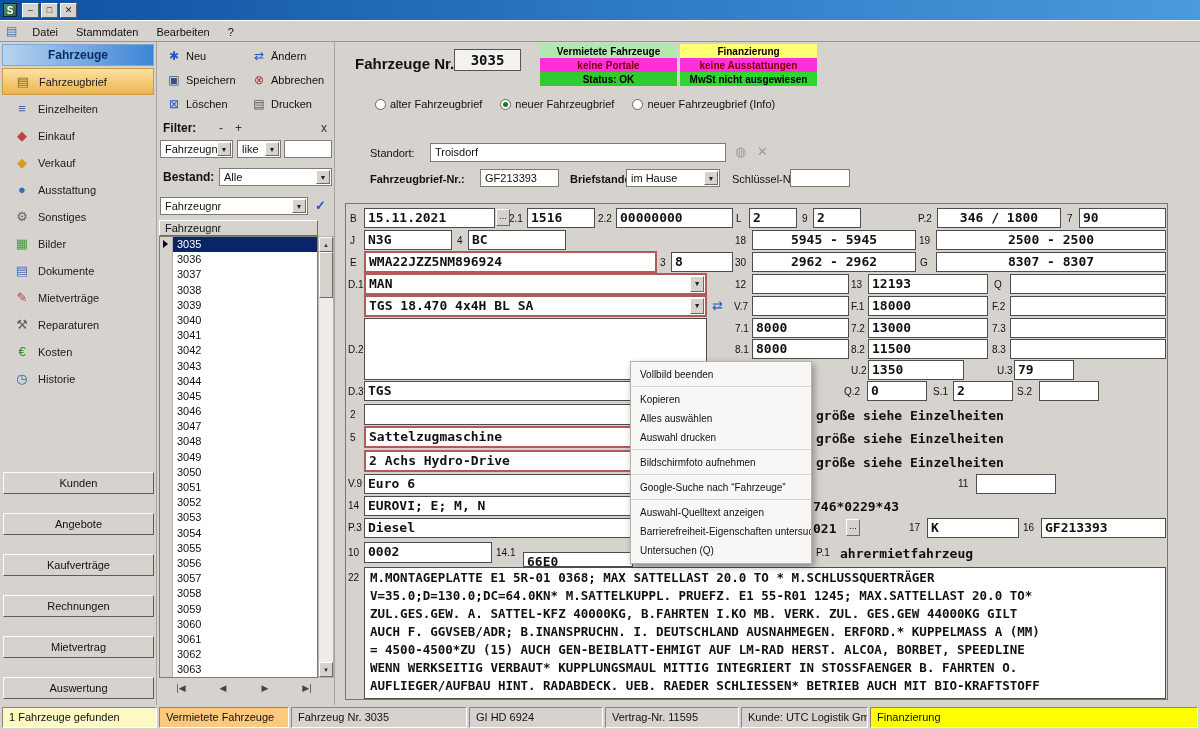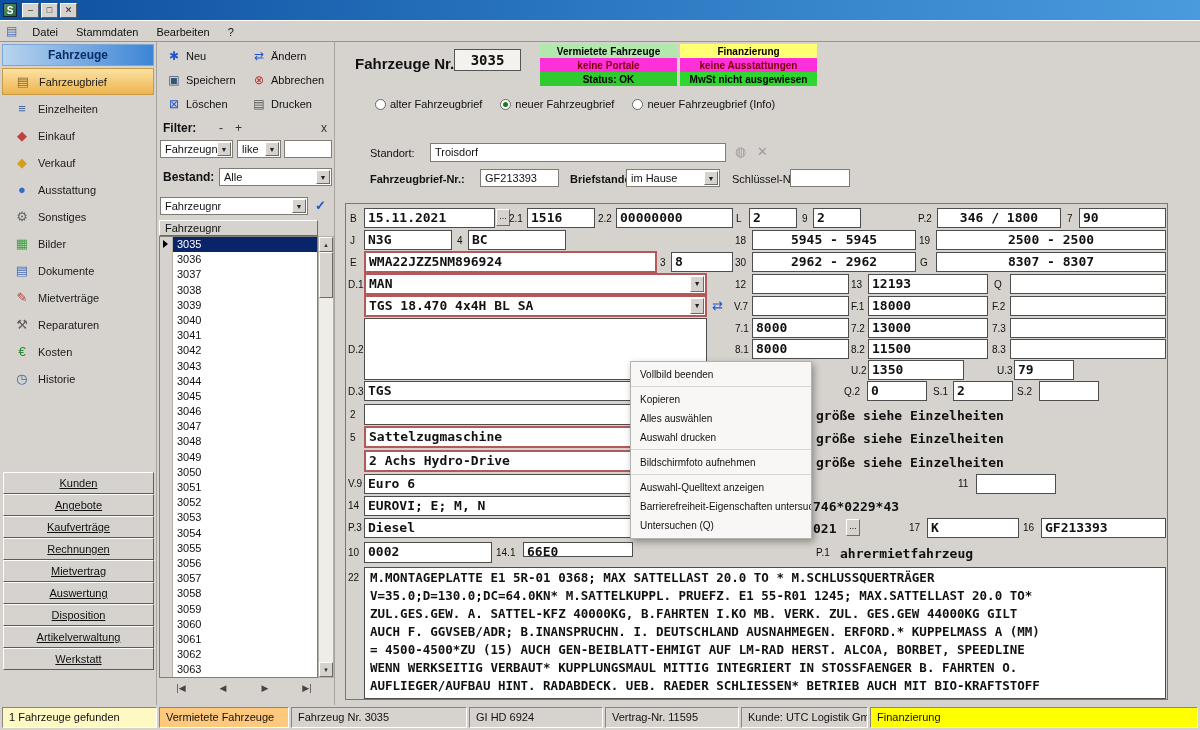--- a/index.html
+++ b/index.html
@@ -25,22 +25,22 @@
   
   .sidebar { position:absolute; left:0; top:42px; width:157px; height:663px; background:#d6d3ce; border-right:1px solid #a8a49d; }
   .side-header { position:absolute; left:2px; top:2px; width:152px; height:22px;
     background:linear-gradient(90deg,#b9d4ee,#3c85d6); border:1px solid #7fa7d6; color:#0b2d66;
     font-size:12px; font-weight:bold; text-align:center; line-height:20px; }
   .side-items { position:absolute; left:2px; top:26px; width:152px; }
   .side-item { height:27px; display:flex; align-items:center; gap:8px; padding-left:12px; font-size:11px; color:#1a1a1a; }
   .side-item.selected { background:linear-gradient(180deg,#fbe2a2,#edb44f); border:1px solid #c99b45; }
   .side-icon { width:16px; text-align:center; font-size:13px; }
   .side-nav { position:absolute; left:3px; top:430px; width:151px; }
-  .side-nav-btn { height:22px; margin-bottom:0; background:#d6d3ce; border:1px solid; border-color:#fdfdfd #5f5b55 #5f5b55 #fdfdfd;
-    font-size:11px; text-align:center; line-height:20px;text-decoration:underline; }
+  .side-nav-btn { height:22px; margin-bottom:19px; background:#d6d3ce; border:1px solid; border-color:#fdfdfd #5f5b55 #5f5b55 #fdfdfd;
+    font-size:11px; text-align:center; line-height:20px; }
 
   
   .listpanel { position:absolute; left:157px; top:42px; width:178px; height:663px; background:#d6d3ce; border-right:1px solid #a8a49d; }
   .tb { position:absolute; left:10px; top:4px; width:162px; display:grid; grid-template-columns:1fr 1fr; gap:5px 8px; }
   .tb-btn { display:flex; align-items:center; gap:5px; height:19px; font-size:11px; white-space:nowrap; }
   .tb-icon { width:14px; text-align:center; font-size:12px; }
   .filter-row { position:absolute; left:6px; top:79px; width:166px; height:16px; font-size:12px; }
   .filter-label { font-weight:bold; }
   .fbtn { position:absolute; top:0; font-size:12px; color:#333; }
   .dd, .tinput { background:#fff; border:1px solid #7f7c76; font-size:11px; padding:2px 4px; position:absolute; height:18px;
@@ -559,21 +559,21 @@
     <span class="freetext" style="left:467px;top:317px">021</span>
     <div class="dots" style="left:500px;top:315px">...</div>
     <span class="lbl" style="left:563px;top:318px">17</span>
     <div class="fld" style="left:581px;top:314px;width:92px">K</div>
     <span class="lbl" style="left:677px;top:318px">16</span>
     <div class="fld" style="left:695px;top:314px;width:125px">GF213393</div>
 
     <span class="lbl" style="left:2px;top:343px">10</span>
     <div class="fld" style="left:18px;top:338px;width:128px;height:21px">0002</div>
     <span class="lbl" style="left:150px;top:343px">14.1</span>
-    <div class="fld" style="left:177px;top:338px;width:110px;height:15px">66E0</div>
+    <div class="fld" style="left:177px;top:348px;width:110px;height:15px">66E0</div>
     <span class="lbl" style="left:470px;top:343px">P.1</span>
     <span class="freetext" style="left:494px;top:342px">ahrermietfahrzeug</span>
 
     <span class="lbl" style="left:2px;top:368px">22</span>
     <div class="bigtext">M.MONTAGEPLATTE E1 5R-01 0368; MAX SATTELLAST 20.0 TO * M.SCHLUSSQUERTRÄGER
 V=35.0;D=130.0;DC=64.0KN* M.SATTELKUPPL. PRUEFZ. E1 55-R01 1245; MAX.SATTELLAST 20.0 TO*
 ZUL.GES.GEW. A. SATTEL-KFZ 40000KG, B.FAHRTEN I.KO MB. VERK. ZUL. GES.GEW 44000KG GILT
 AUCH F. GGVSEB/ADR; B.INANSPRUCHN. I. DEUTSCHLAND AUSNAHMEGEN. ERFORD.* KUPPELMASS A (MM)
 = 4500-4500*ZU (15) AUCH GEN-BEIBLATT-EHMIGT AUF LM-RAD HERST. ALCOA, BORBET, SPEEDLINE
 WENN WERKSEITIG VERBAUT* KUPPLUNGSMAUL MITTIG INTEGRIERT IN STOSSFAENGER B. FAHRTEN O.
@@ -581,20 +581,21 @@
   </div>
 </div>
 
 <div class="ctx">
 
 <div class="ctx-item sep">Vollbild beenden</div>
     <div class="ctx-item">Kopieren</div>
     <div class="ctx-item">Alles auswählen</div>
     <div class="ctx-item sep">Auswahl drucken</div>
     <div class="ctx-item sep">Bildschirmfoto aufnehmen</div>
+    <div class="ctx-item sep">Google-Suche nach “Fahrzeuge”</div>
     <div class="ctx-item">Auswahl-Quelltext anzeigen</div>
     <div class="ctx-item">Barrierefreiheit-Eigenschaften untersuchen</div>
     <div class="ctx-item">Untersuchen (Q)</div>
   </div>
 
 <div class="statusbar">
 
 <div class="sb-cell" style="background: rgb(254, 249, 195);">1 Fahrzeuge gefunden</div>
     <div class="sb-cell" style="background: rgb(255, 201, 125);">Vermietete Fahrzeuge</div>
     <div class="sb-cell">Fahrzeug Nr. 3035</div>

